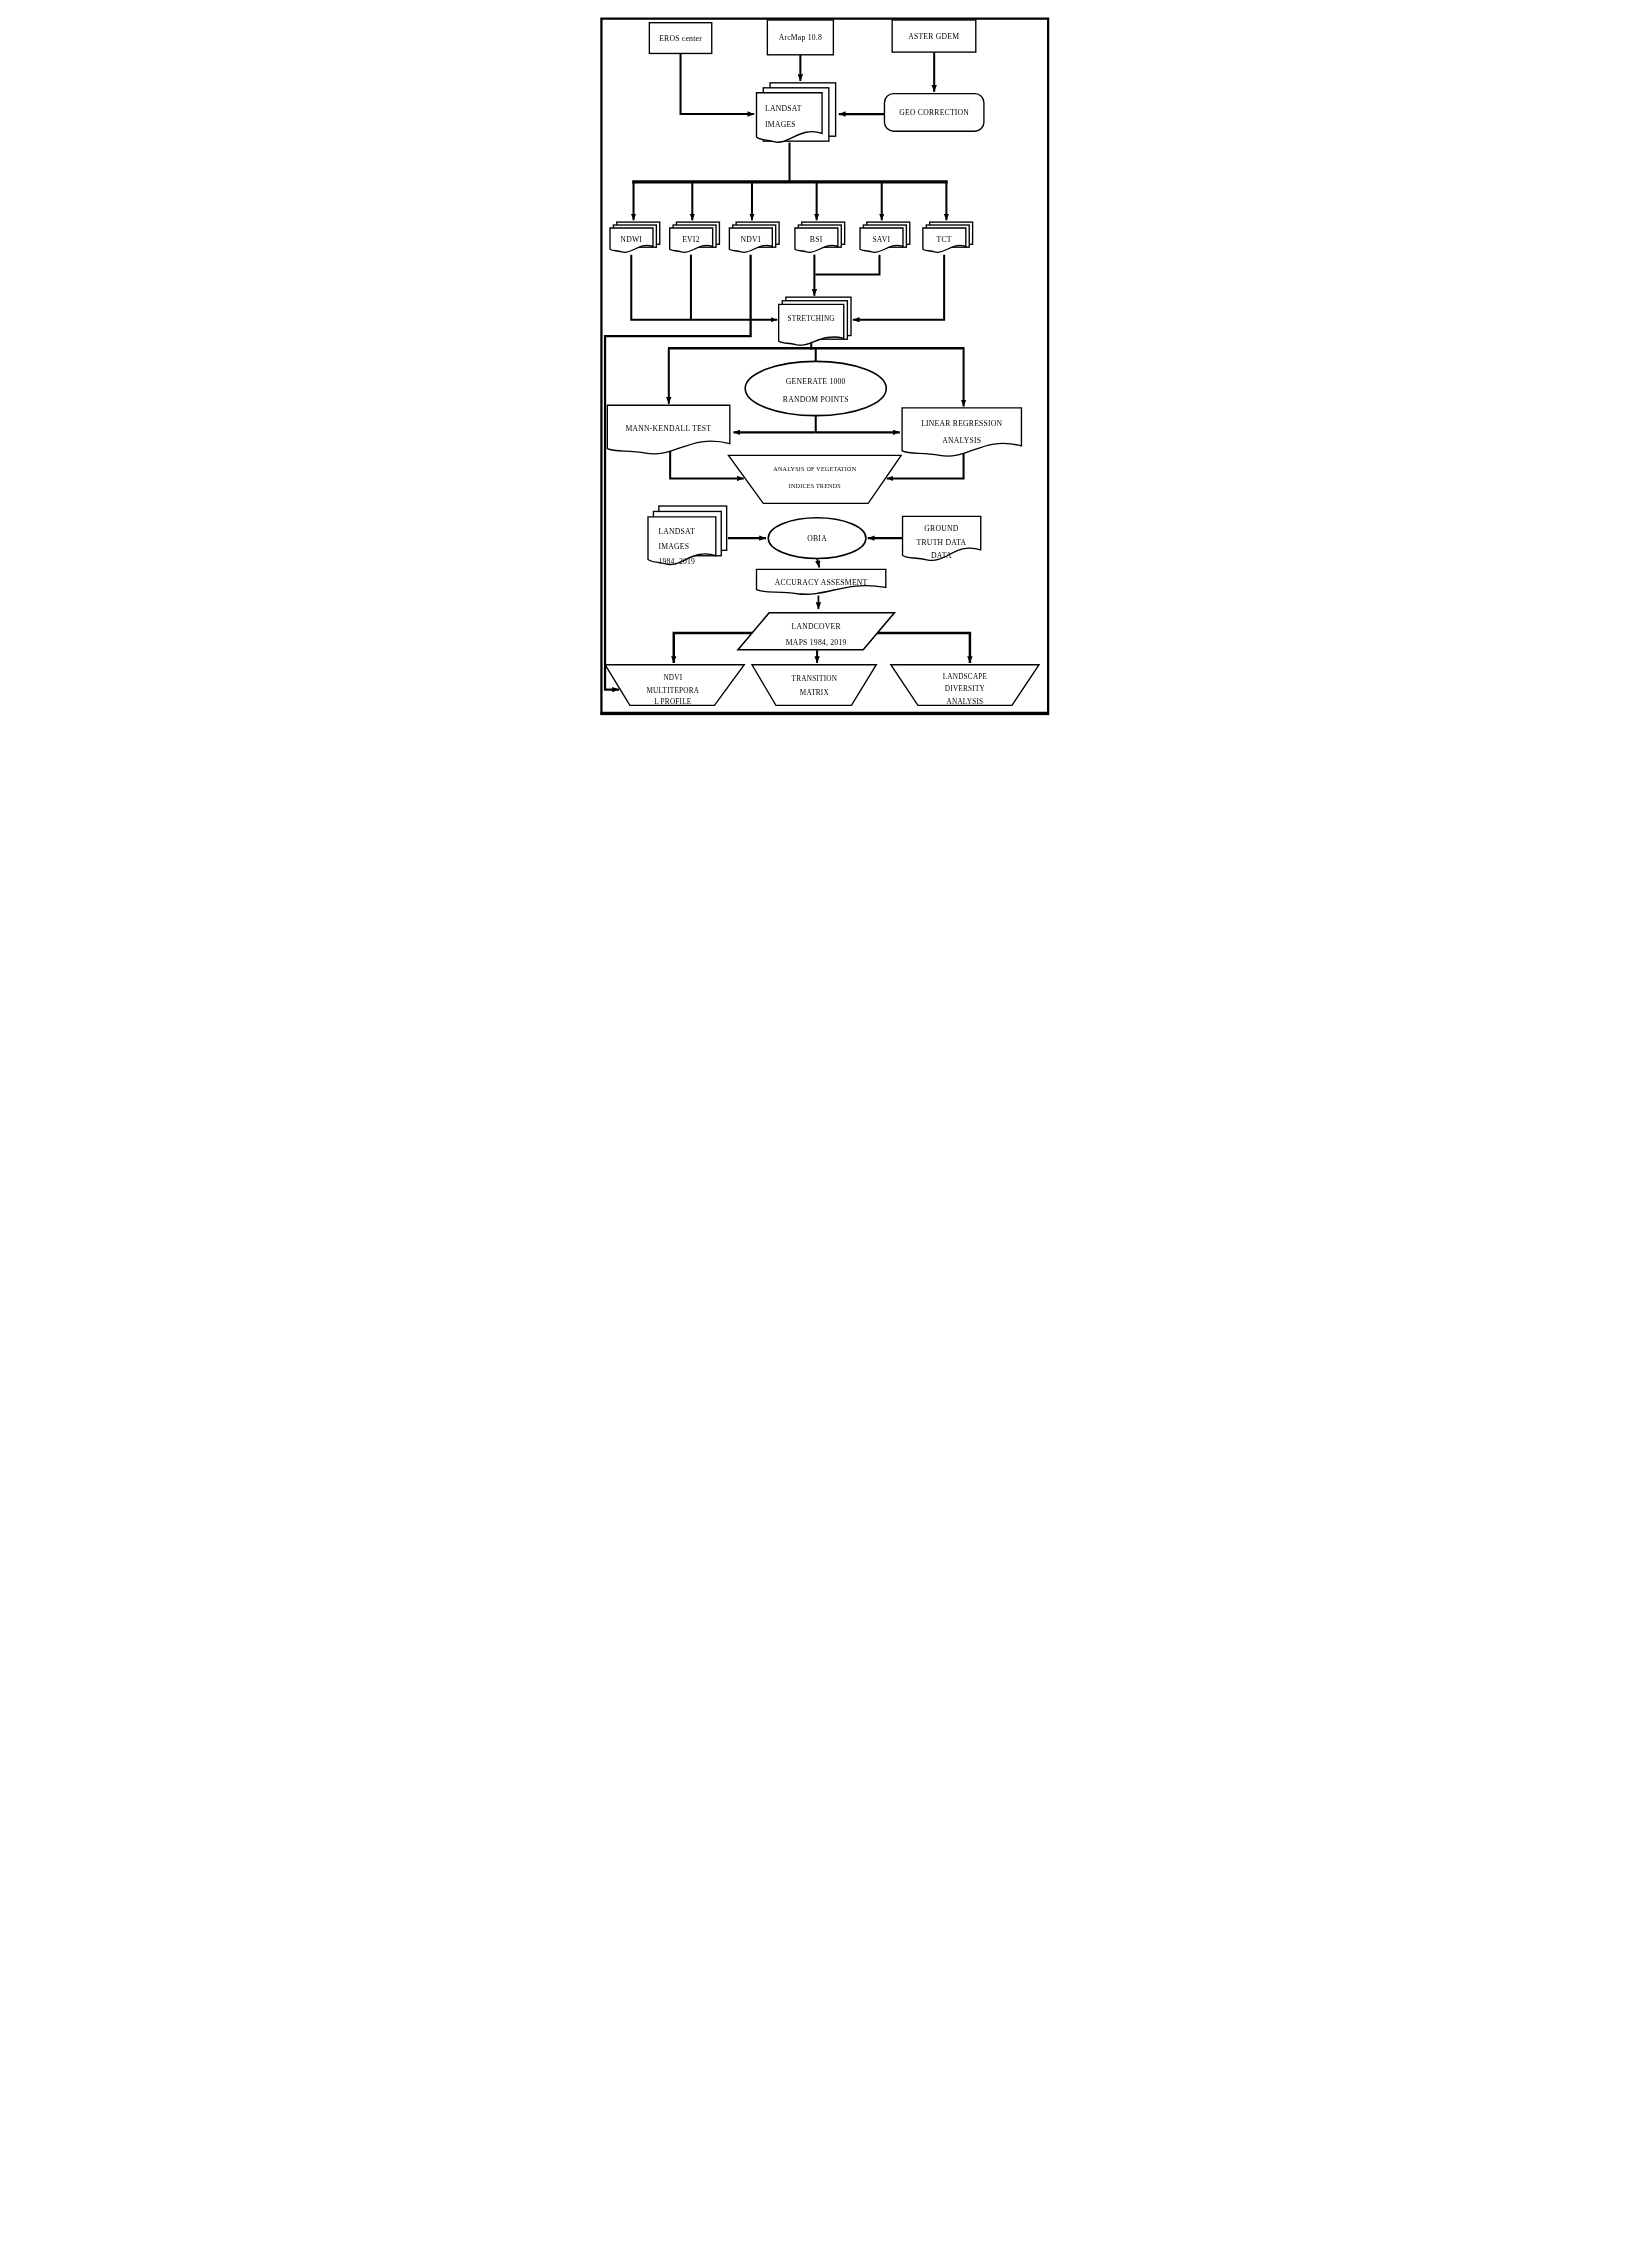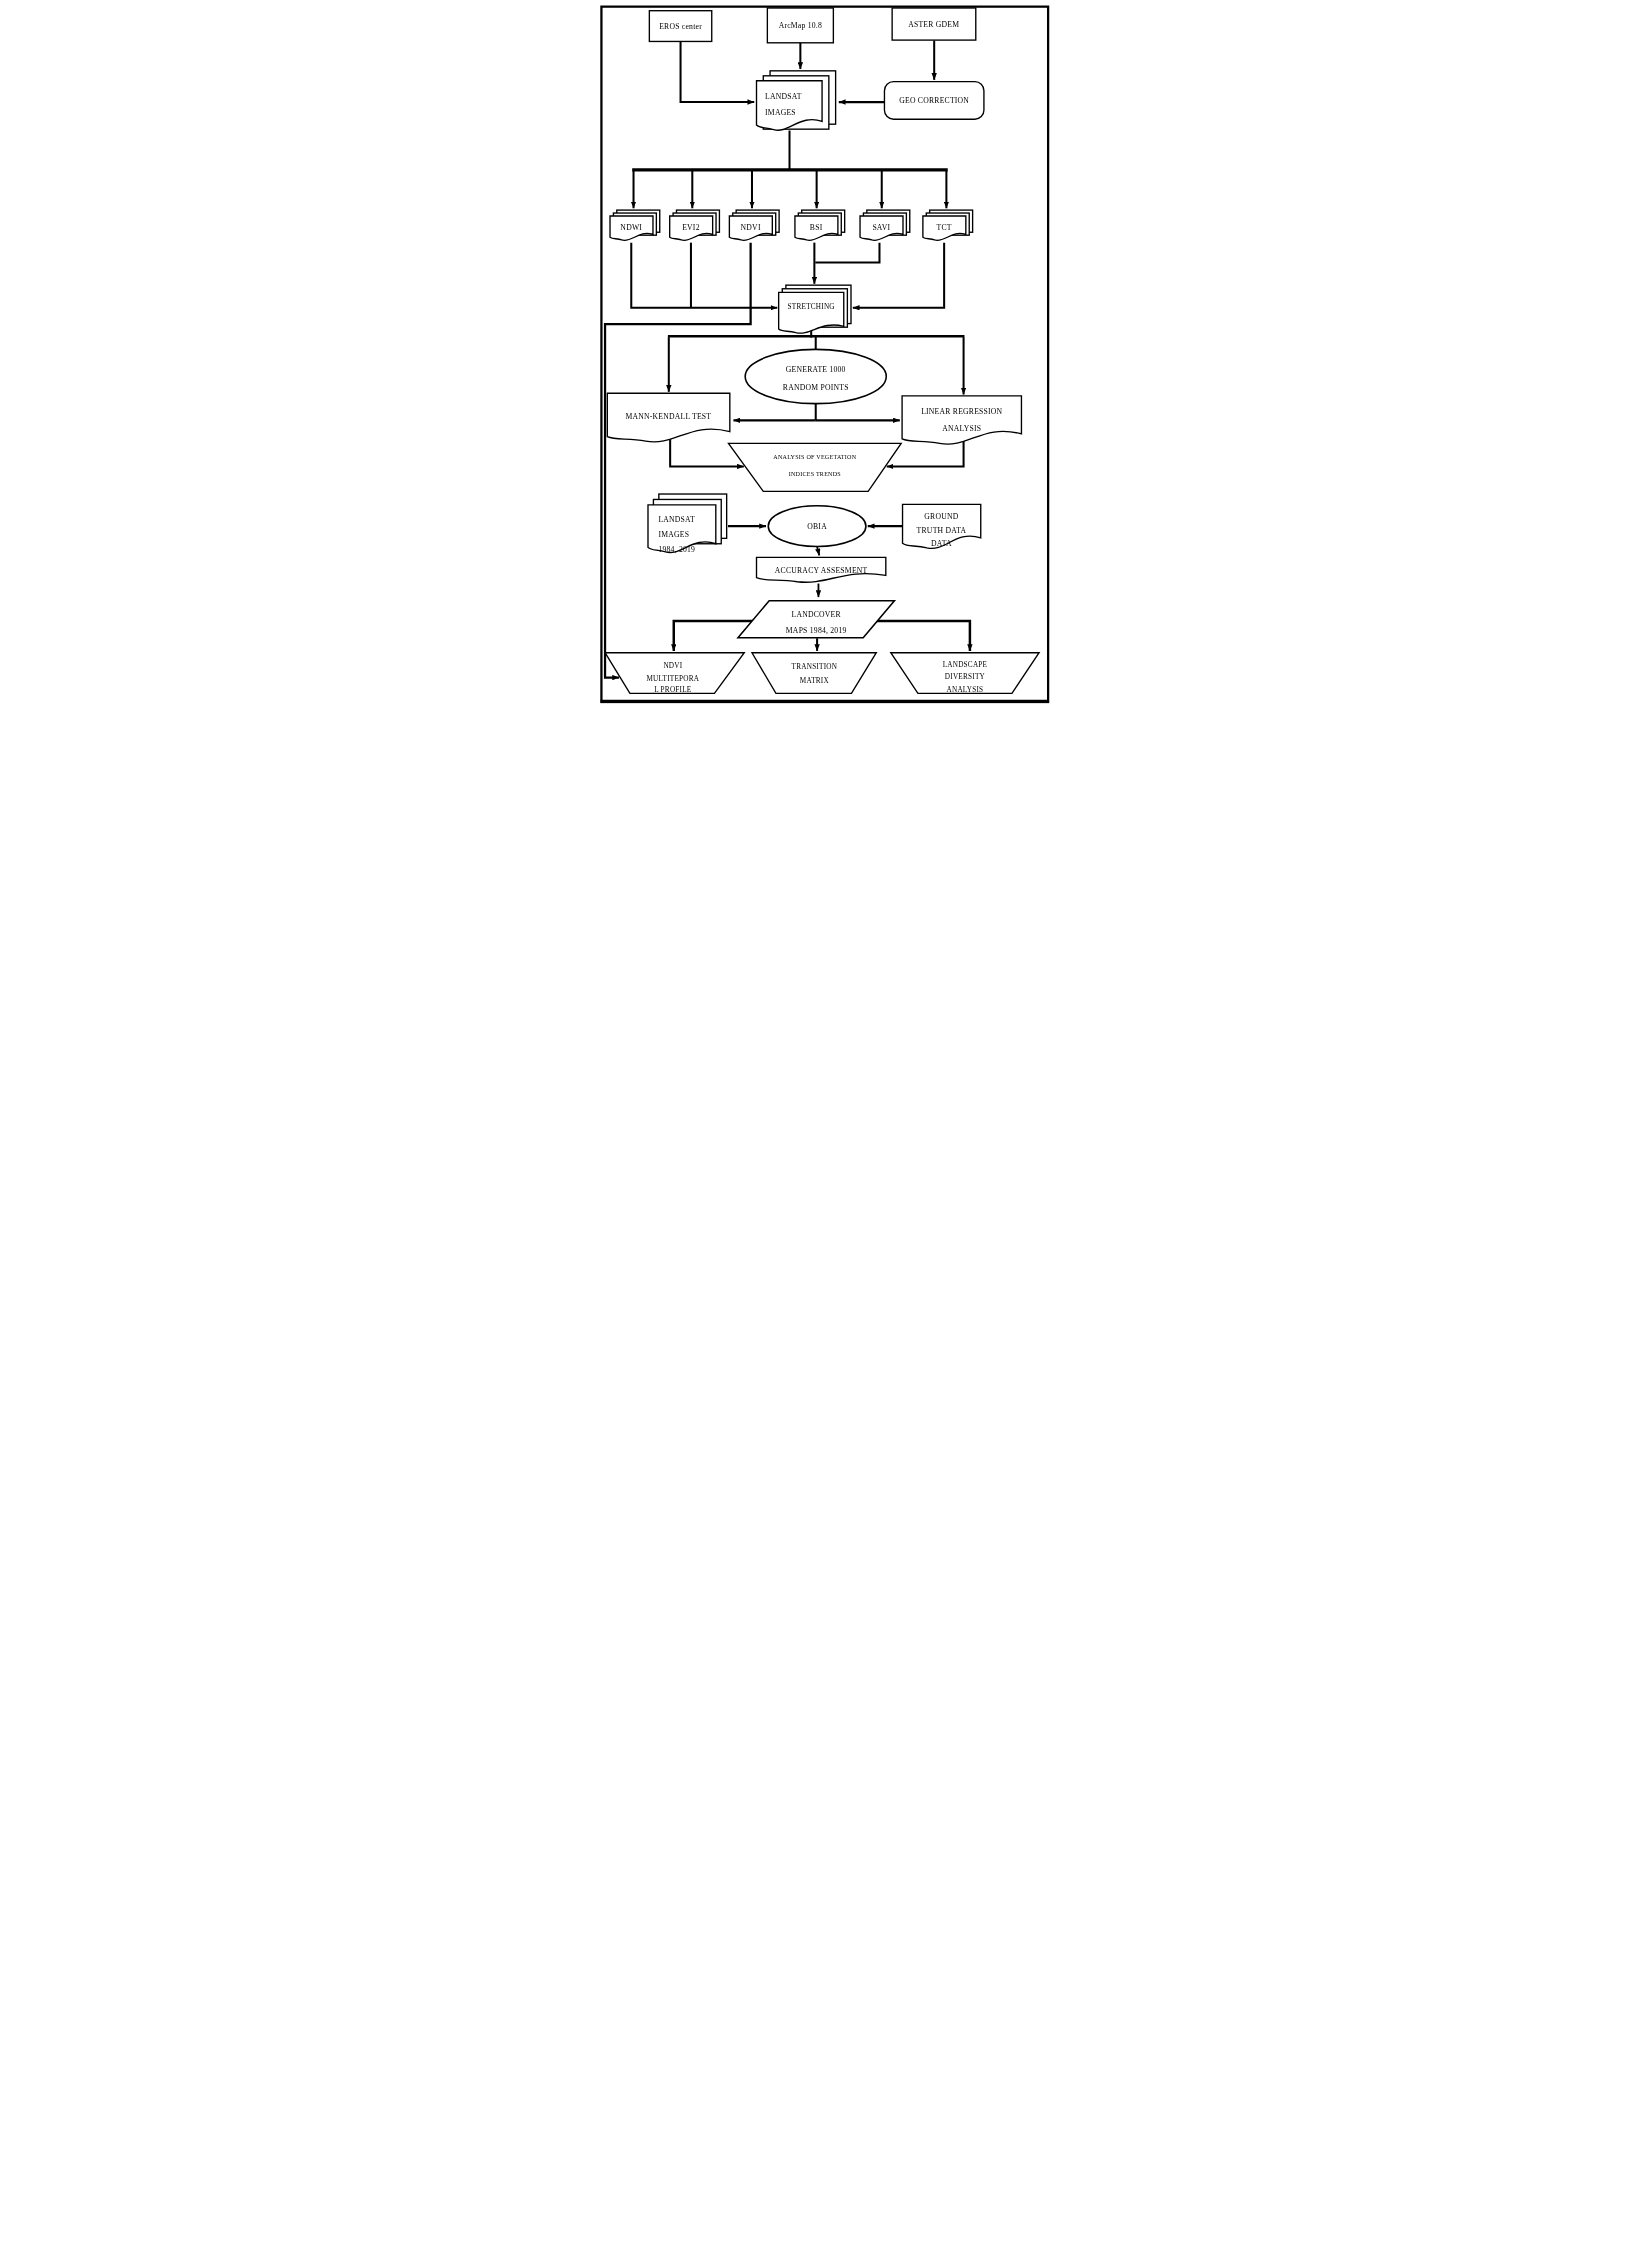--- a/index.html
+++ b/index.html
@@ -2,21 +2,21 @@
 <html style="font-size:7.2px"><head>
 <meta charset="utf-8">
 <style>
   html, body {
     margin: 0;
     padding: 0;
     background: #ffffff;
   }
   .canvas {
     width: 458px;
-    margin: 0 auto;
+    margin: 12px auto;
     background: #ffffff;
   }
   svg {
     display: block;
   }
   .shape {
     fill: #ffffff;
     stroke: #000000;
   }
   .edge {

